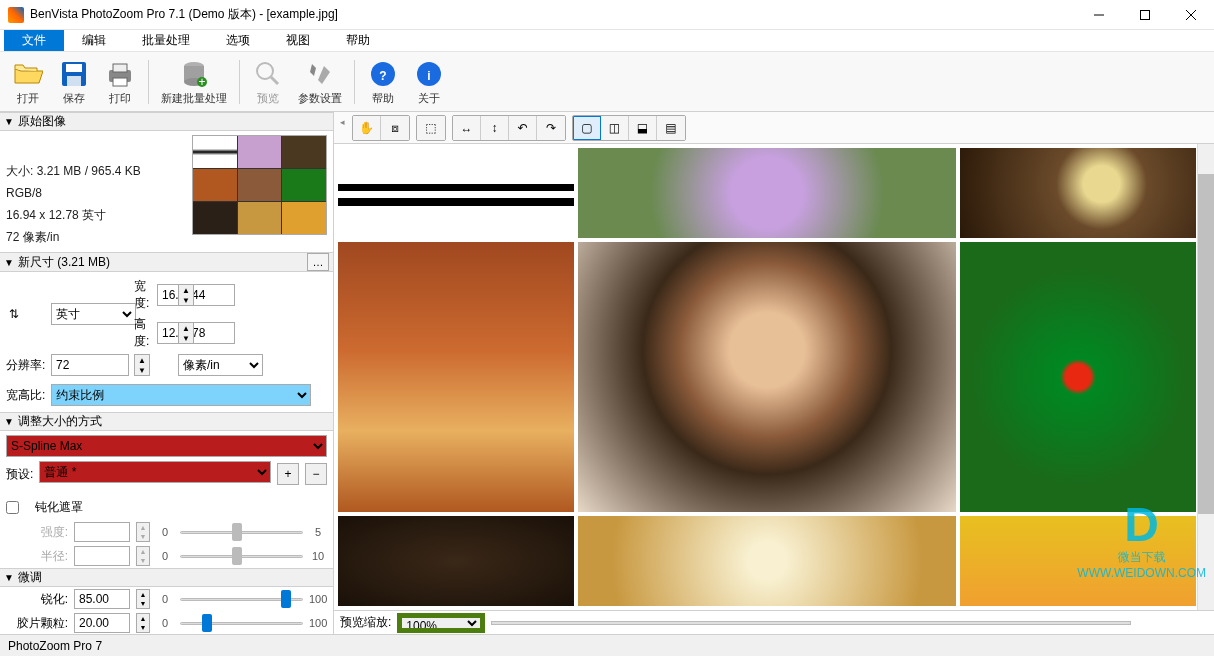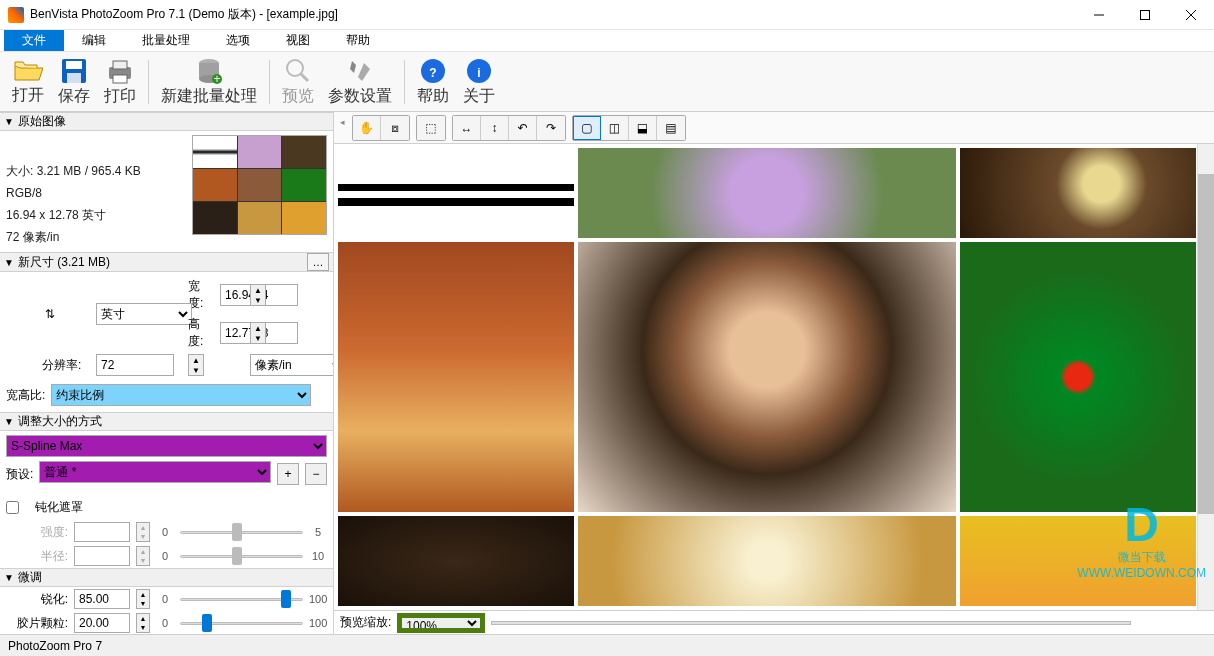--- a/index.html
+++ b/index.html
@@ -15,52 +15,52 @@
 
 
 .menubar { height:22px; background:#fff; display:flex; align-items:center; padding:0 4px; border-bottom:1px solid #e5e5e5; }
 .menubar .menu { padding:2px 18px; }
 .menubar .menu.active { background:#0078d7; color:#fff; }
 
 
 .toolbar { height:60px; background:#f8f8f8; border-bottom:1px solid #d0d0d0; display:flex; align-items:center; padding:0 6px; gap:2px; }
 .toolbar .tbtn { display:flex; flex-direction:column; align-items:center; justify-content:center; padding:4px 6px; min-width:40px; height:56px; }
 .toolbar .tbtn .ticon { width:32px; height:32px; display:flex; align-items:center; justify-content:center; }
-.toolbar .tbtn .tlabel { font-size:16px; color:#333; margin-top:1px; white-space:nowrap; }
+.toolbar .tbtn .tlabel { font-size:11px; color:#333; margin-top:1px; white-space:nowrap; }
 .toolbar .tbtn.disabled .tlabel { color:#999; }
 .toolbar .sep { width:1px; height:44px; background:#d0d0d0; margin:0 4px; }
 
 
 .main { flex:1; display:flex; overflow:hidden; }
 
 
 .leftpanel { width:334px; border-right:1px solid #d0d0d0; display:flex; flex-direction:column; overflow:hidden; }
 .section-hdr { height:20px; background:#f0f0f0; border-top:1px solid #d0d0d0; border-bottom:1px solid #d0d0d0; display:flex; align-items:center; padding:0 4px; gap:4px; }
 .section-hdr .tri { font-size:10px; }
 .section-body { padding:4px 6px; }
 .origimg { display:flex; }
 .origimg .info { flex:1; line-height:22px; color:#222;margin-top:25px; }
 .origimg .thumb { width:135px; height:100px; background:#333; display:grid; grid-template-columns:repeat(3,1fr); grid-template-rows:repeat(3,1fr); gap:1px; border:1px solid #aaa; }
 .origimg .thumb>div { background:#555; }
 
 .newsize-hdr { display:flex; align-items:center; justify-content:space-between; padding-right:4px;}
 .newsize-hdr .ellips { width:22px; height:18px; border:1px solid #aaa; background:#f5f5f5; display:flex; align-items:center; justify-content:center; font-size:11px; }
 
-.size-grid { display:grid; grid-template-columns:42px 80px 20px 18px 80px; gap:4px 12px; align-items:center; padding:6px;margin-left:36px; }
+.size-grid { display:grid; grid-template-columns:42px 80px 20px 18px 80px; gap:4px 3px; align-items:center; padding:6px; }
 .size-grid label { text-align:left; }
 .size-grid input[type=text] { height:22px; width:78px; padding:0 4px; border:1px solid #aaa; }
 .size-grid .spin { width:16px; height:22px; display:flex; flex-direction:column; border:1px solid #aaa; }
 .size-grid .spin>div { flex:1; display:flex; align-items:center; justify-content:center; font-size:8px; background:#f0f0f0; }
 .size-grid .link { width:16px; display:flex; align-items:center; justify-content:center; }
-.size-grid select { height:22px; border:1px solid #aaa; background:#fff; width:96px; }
+.size-grid select { height:22px; border:1px solid #aaa; background:#fff; width:85px; }
 
 .aspect-row { display:flex; align-items:center; gap:6px; padding:2px 6px 6px 6px; }
 .aspect-row select { flex:1; height:22px; border:1px solid #aaa; background:#7dd3fc; max-width:260px; }
 
-.resize-body select { width:100%; height:22px; border:1px solid #aaa; background:#a21caf; margin-bottom:4px; }
+.resize-body select { width:100%; height:22px; border:1px solid #aaa; background:#b91c1c; margin-bottom:4px; }
 .resize-body .preset-row { display:flex; align-items:center; gap:6px; }
 .resize-body .preset-row select { flex:1; }
 .resize-body .preset-row .pbtn { width:22px; height:22px; border:1px solid #aaa; background:#f0f0f0; display:flex; align-items:center; justify-content:center; }
 
 .checkbox-row { display:flex; align-items:center; gap:16px; padding:8px 6px 4px 6px; }
 .checkbox-row input { width:13px; height:13px; }
 
 .slider-row { display:flex; align-items:center; gap:6px; padding:2px 6px; }
 .slider-row .sl-label { width:62px; text-align:right; }
 .slider-row input[type=text] { width:56px; height:20px; border:1px solid #aaa; padding:5px 4px; }

